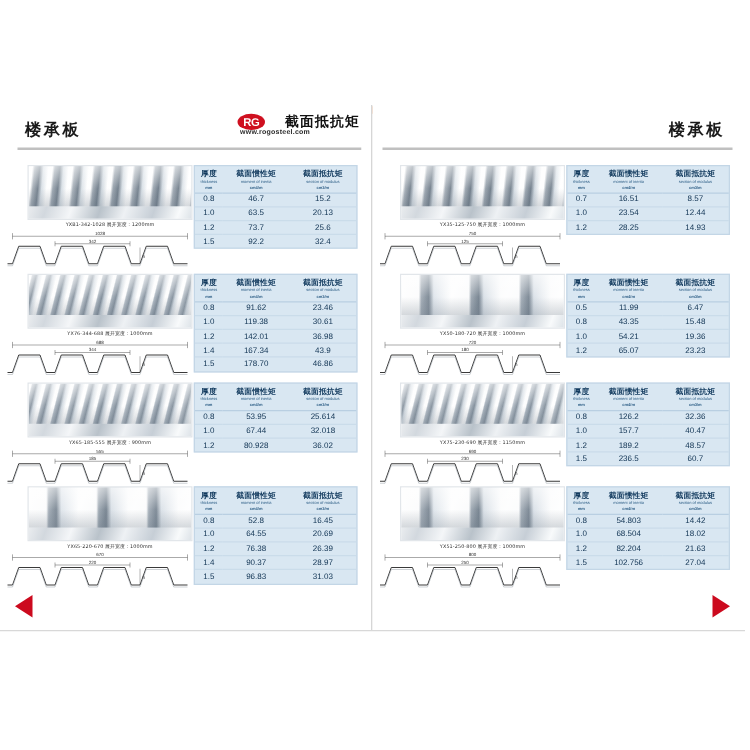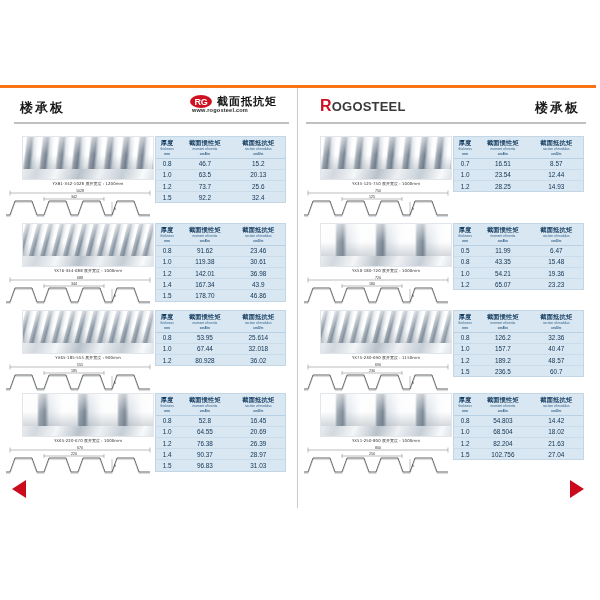--- a/index.html
+++ b/index.html
@@ -7,23 +7,24 @@
     width: 600px; height: 600px;
     background: #ffffff;
     font-family: "Liberation Sans", sans-serif;
     overflow: hidden;
   }
   .page-wrap {
     position: absolute;
     left: 0; top: 85px;
     width: 596px; height: 420px;
     background: #ffffff;
-    border-top: 3px solid #f97316;
+    border-top: 6px solid #f97316;
     border-bottom: 1px solid #d8d8d8;
     display: flex;
+    align-items: flex-end;
   }
   .spread-half {
     position: relative;
     width: 300px; height: 420px;
     background: #ffffff;
     overflow: hidden;
   }
   .spread-half.left { border-right: 1px solid #c9c9c9; }
 
   
@@ -43,21 +44,21 @@
   .hdr-rule {
     position: absolute; top: 34px; height: 2px;
     background: #c0c0c0;
   }
   .left .hdr-rule { left: 14px; right: 8px; }
   .right .hdr-rule { left: 8px; right: 10px; }
 
   
   .logo-rg {
     position: absolute; left: 190px; top: 6px;
-    display: flex; align-items: center; gap: 5px;
+    display: flex; align-items: center; gap: 16px;
   }
   .rg-oval {
     width: 22px; height: 13px; border-radius: 50%;
     background: #cf1020; color: #fff;
     font-size: 9px; font-weight: bold;
     display: flex; align-items: center; justify-content: center;
     font-family: "Liberation Sans", sans-serif;
     letter-spacing: -0.3px;
   }
   .rg-cn {
@@ -496,23 +497,20 @@
         </div>
       </div>
     <div class="pg-arrow arrow-left">
       <div class="tri"></div>
       <span class="pg-num">9</span>
     </div>
   </div>
 
   <div class="spread-half right">
     <div class="hdr">
-      <div class="logo-word">
-        <span class="r-red">R</span><span>OGOSTEEL</span>
-      </div>
       <div class="hdr-title">楼承板</div>
       <div class="hdr-rule"></div>
     </div>
     <div id="right-products">
         <div class="prod" style="top: 48px;">
           <div class="prod-visual">
             <div class="photo corr">
               <div class="ribs"></div>
               <div class="sheen"></div>
             </div>

